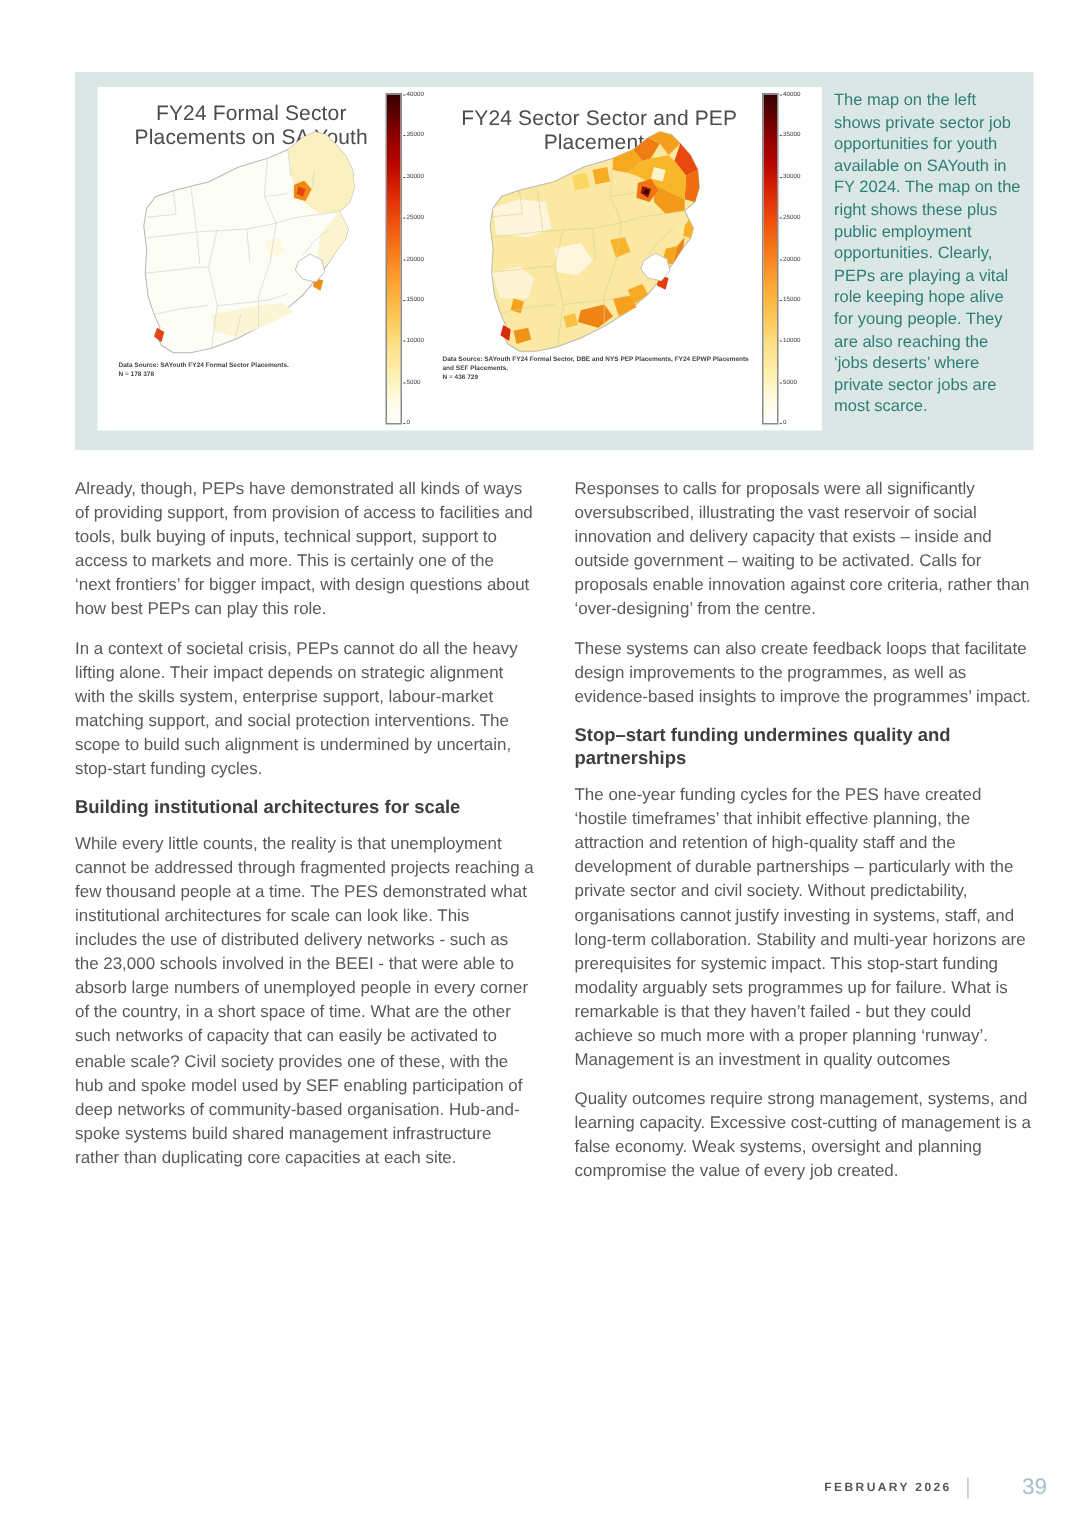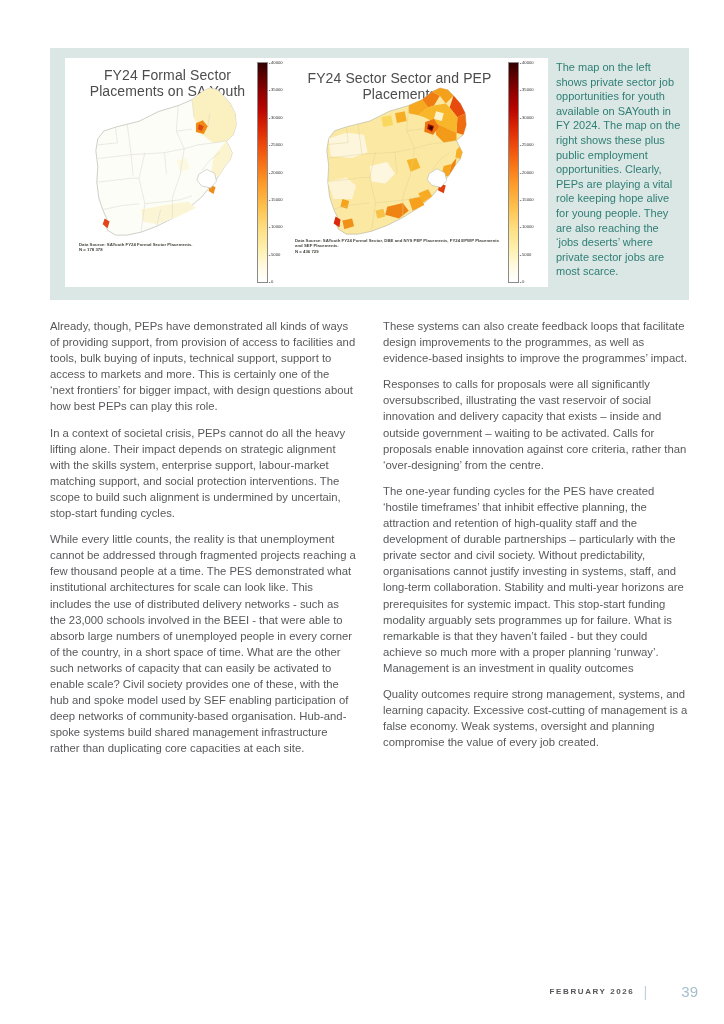--- a/index.html
+++ b/index.html
@@ -218,26 +218,28 @@
     </div>
 
     <div class="sidebar-note">The map on the left shows private sector job opportunities for youth available on SAYouth in FY 2024. The map on the right shows these plus public employment opportunities. Clearly, PEPs are playing a vital role keeping hope alive for young people. They are also reaching the ‘jobs deserts’ where private sector jobs are most scarce.</div>
   </div>
 
   <div class="article">
 
     <div class="col">
       <p>Already, though, PEPs have demonstrated all kinds of ways of providing support, from provision of access to facilities and tools, bulk buying of inputs, technical support, support to access to markets and more. This is certainly one of the ‘next frontiers’ for bigger impact, with design questions about how best PEPs can play this role.</p>
       <p>In a context of societal crisis, PEPs cannot do all the heavy lifting alone. Their impact depends on strategic alignment with the skills system, enterprise support, labour-market matching support, and social protection interventions. The scope to build such alignment is undermined by uncertain, stop-start funding cycles.</p>
+      <div class="h3">Building institutional architectures for scale</div>
       <p>While every little counts, the reality is that unemployment cannot be addressed through fragmented projects reaching a few thousand people at a time. The PES demonstrated what institutional architectures for scale can look like. This includes the use of distributed delivery networks - such as the 23,000 schools involved in the BEEI - that were able to absorb large numbers of unemployed people in every corner of the country, in a short space of time. What are the other such networks of capacity that can easily be activated to enable scale? Civil society provides one of these, with the hub and spoke model used by SEF enabling participation of deep networks of community-based organisation. Hub-and-spoke systems build shared management infrastructure rather than duplicating core capacities at each site.</p>
     </div>
 
     <div class="col">
+      <p>Responses to calls for proposals were all significantly oversubscribed, illustrating the vast reservoir of social innovation and delivery capacity that exists – inside and outside government – waiting to be activated. Calls for proposals enable innovation against core criteria, rather than ‘over-designing’ from the centre.</p>
       <p>These systems can also create feedback loops that facilitate design improvements to the programmes, as well as evidence-based insights to improve the programmes’ impact.</p>
-      <p>Responses to calls for proposals were all significantly oversubscribed, illustrating the vast reservoir of social innovation and delivery capacity that exists – inside and outside government – waiting to be activated. Calls for proposals enable innovation against core criteria, rather than ‘over-designing’ from the centre.</p>
+      <div class="h3">Stop–start funding undermines quality and partnerships</div>
       <p>The one-year funding cycles for the PES have created ‘hostile timeframes’ that inhibit effective planning, the attraction and retention of high-quality staff and the development of durable partnerships – particularly with the private sector and civil society. Without predictability, organisations cannot justify investing in systems, staff, and long-term collaboration. Stability and multi-year horizons are prerequisites for systemic impact. This stop-start funding modality arguably sets programmes up for failure. What is remarkable is that they haven’t failed - but they could achieve so much more with a proper planning ‘runway’. Management is an investment in quality outcomes</p>
       <p>Quality outcomes require strong management, systems, and learning capacity. Excessive cost-cutting of management is a false economy. Weak systems, oversight and planning compromise the value of every job created.</p>
     </div>
 
   </div>
 
   <div class="footer">
     <span class="footer-date">FEBRUARY 2026</span>
     <span class="footer-sep">|</span>
     <span class="footer-page">39</span>

